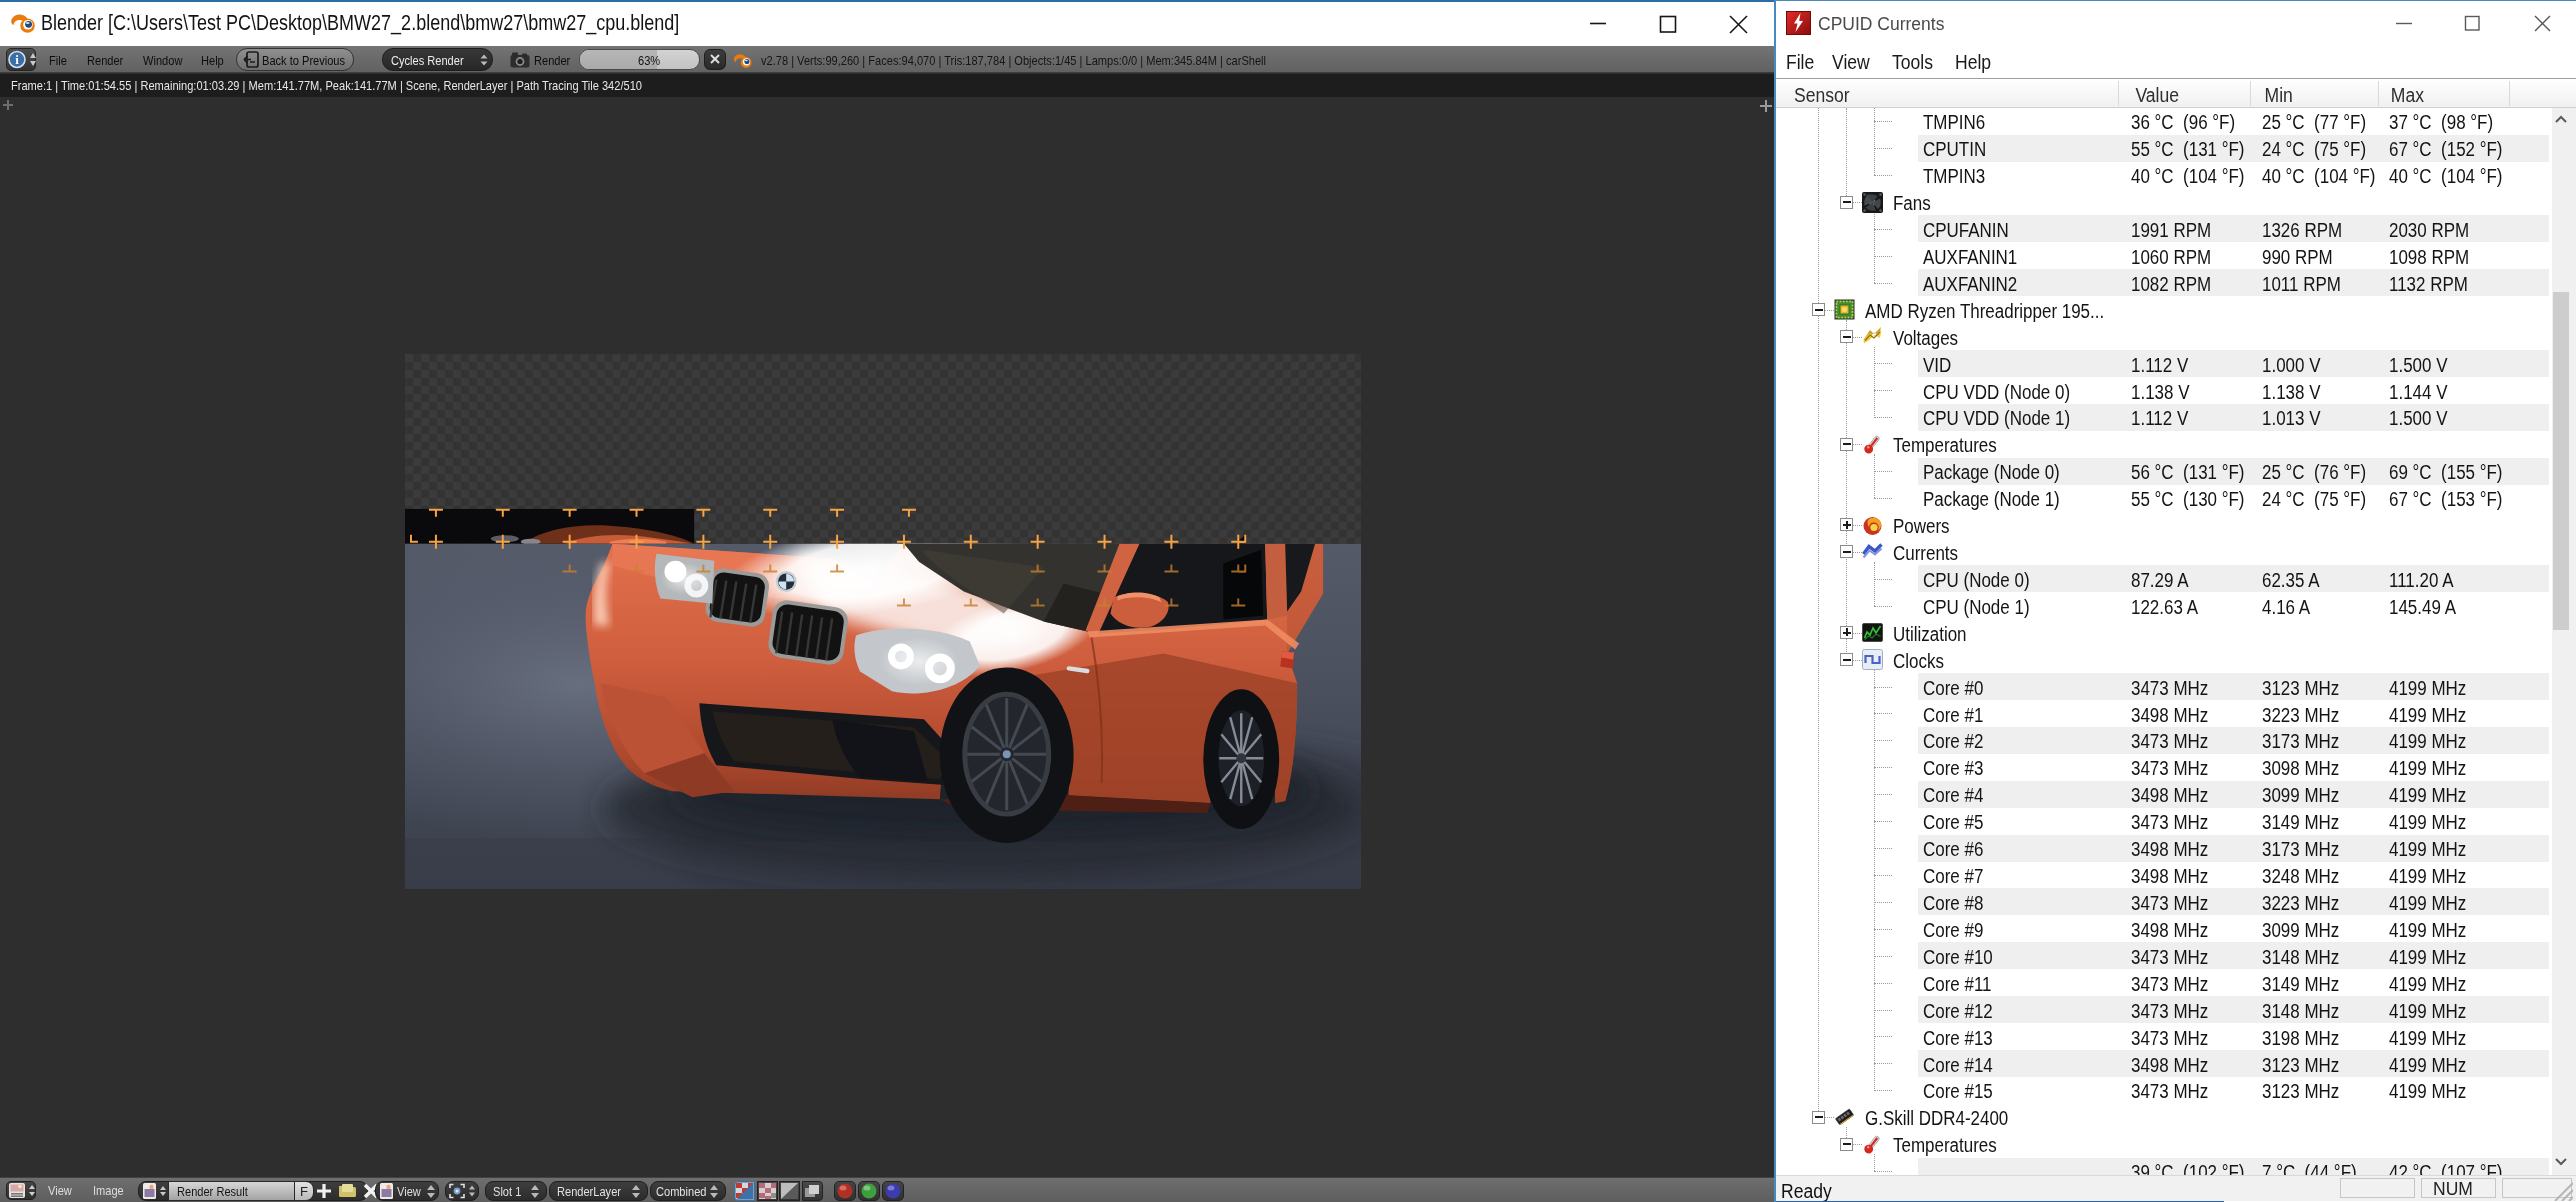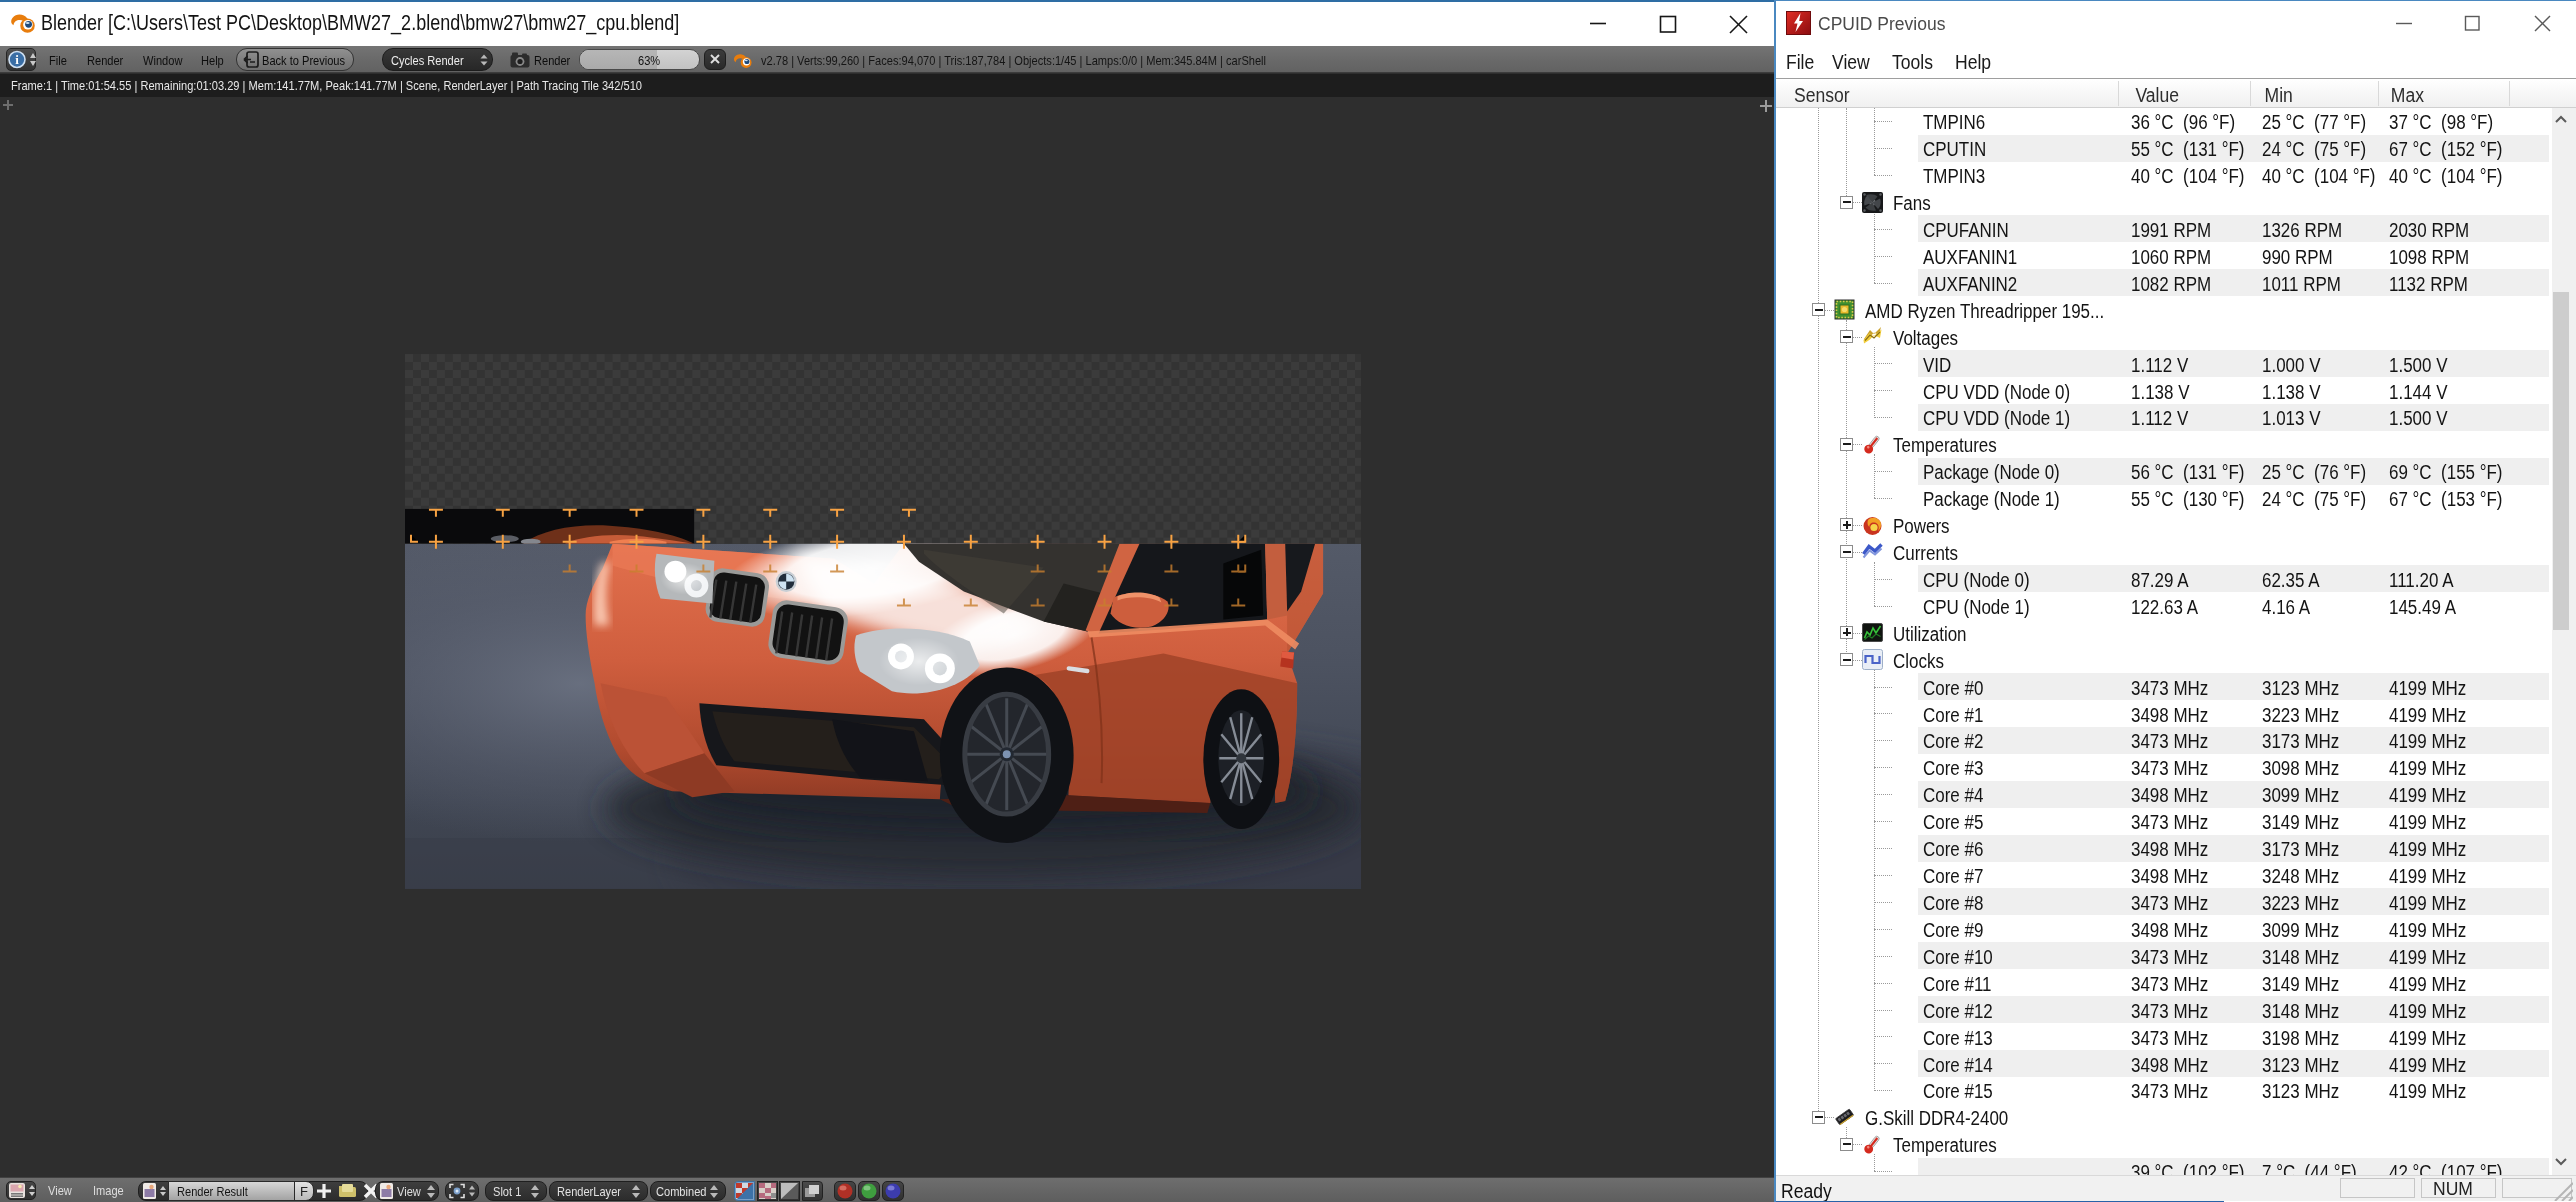--- a/index.html
+++ b/index.html
@@ -485,21 +485,21 @@
         <circle cx="8" cy="8" r="7.5" fill="#3c3cae"></circle>
         <ellipse cx="6" cy="5" rx="3.5" ry="2.5" fill="#8a8ade" opacity="0.8"></ellipse>
       </svg>
 <div class="abs" style="left:1774px;top:0;width:802px;height:1203px;background:#ffffff;"></div>
 <div class="abs" style="left:1774px;top:0;width:2px;height:1203px;background:#4a88c0;"></div>
 <div class="abs" style="left:1774px;top:0;width:802px;height:1px;background:#4a88c0;"></div>
 <div class="abs" style="left:1786px;top:11px;width:25px;height:24px;background:linear-gradient(135deg,#e02c24,#8c0d10);border:1px solid #6e0a0c;"></div>
 <svg class="abs" style="left:1786px;top:11px" width="25" height="24" viewBox="0 0 25 24">
         <path d="M14.5 2 L8 12.5 L11.5 12.5 L9.5 21 L17 10 L13.2 10 Z" fill="#ffffff"></path>
       </svg>
-<div class="abs" style="left:1818px;top:14px;font-size:17.5px;color:#4a4a4a;">CPUID Previous</div>
+<div class="abs" style="left:1818px;top:14px;font-size:17.5px;color:#4a4a4a;">CPUID Currents</div>
 <svg class="abs" style="left:2375px;top:0" width="190" height="46" viewBox="0 0 190 46">
         <g stroke="#5a5a5a" stroke-width="1.4" fill="none">
           <line x1="21" y1="23.5" x2="37" y2="23.5"></line>
           <rect x="90.5" y="16.5" width="13.5" height="13.5"></rect>
           <line x1="160" y1="16" x2="175" y2="31"></line>
           <line x1="175" y1="16" x2="160" y2="31"></line>
         </g>
       </svg>
 <div class="abs" style="left:1786px;top:51px;font-size:19.5px;color:#1a1a1a;transform:scaleX(.90);transform-origin:0 50%;">File</div>
 <div class="abs" style="left:1832px;top:51px;font-size:19.5px;color:#1a1a1a;transform:scaleX(.90);transform-origin:0 50%;">View</div>

